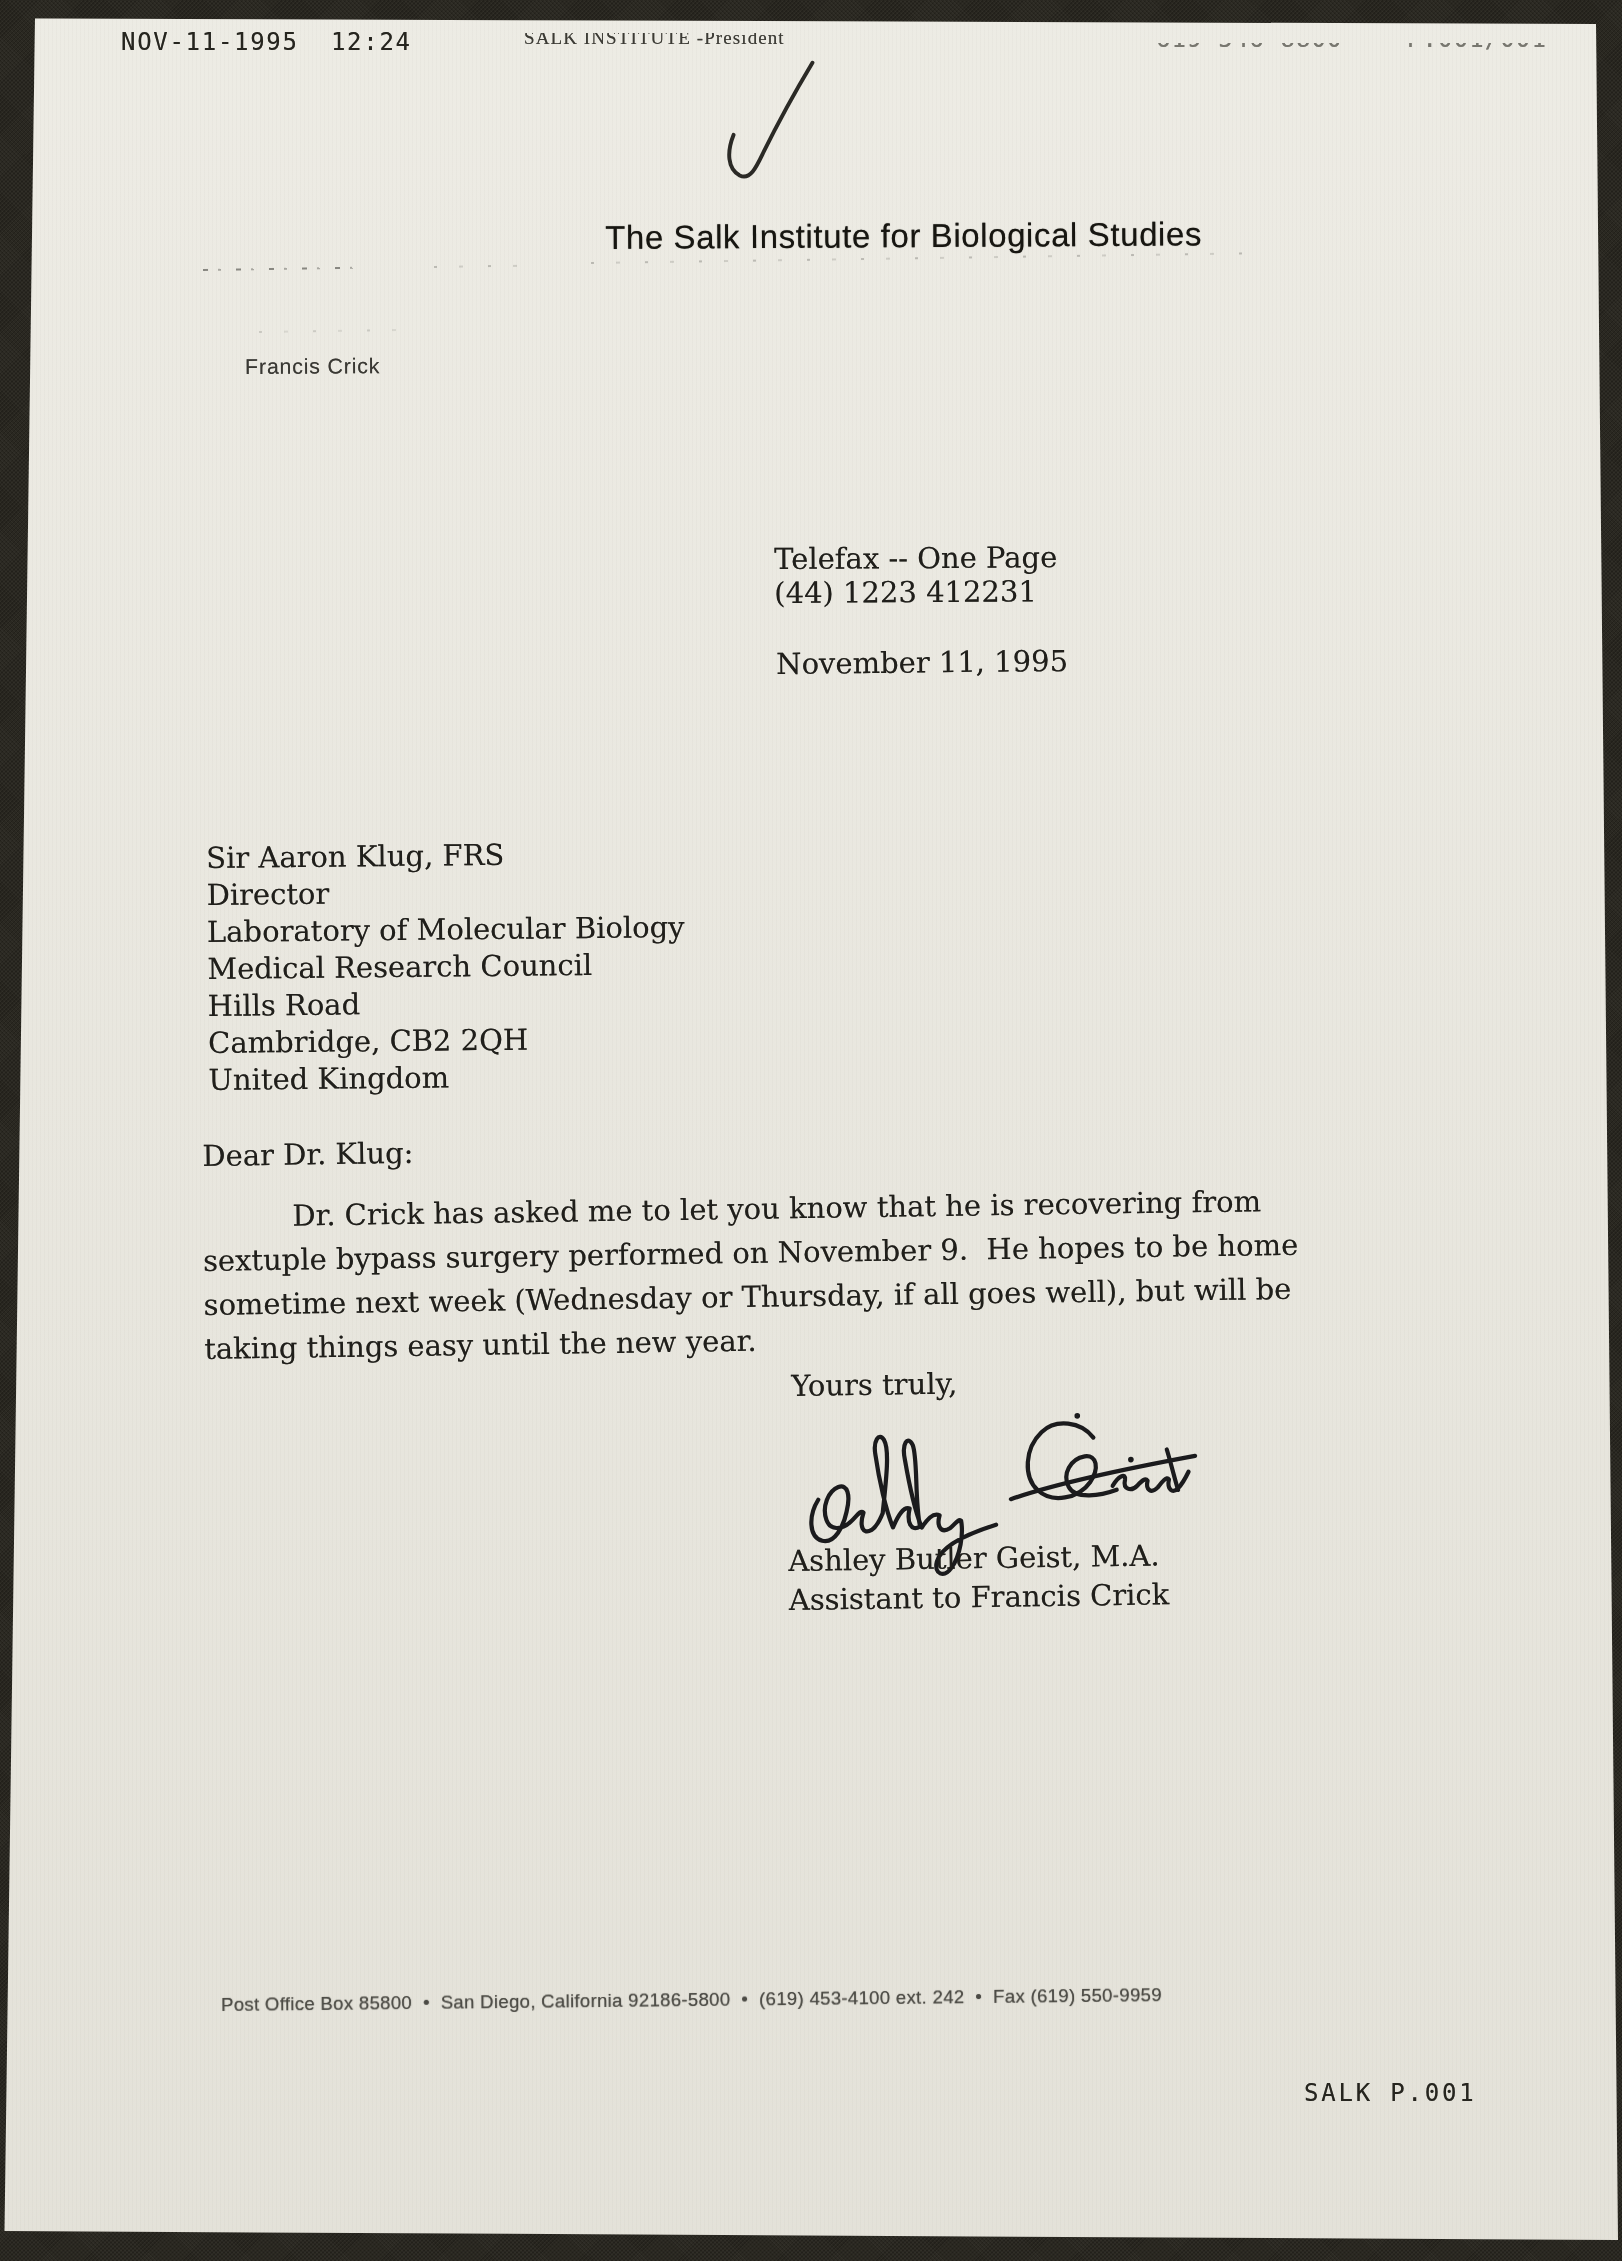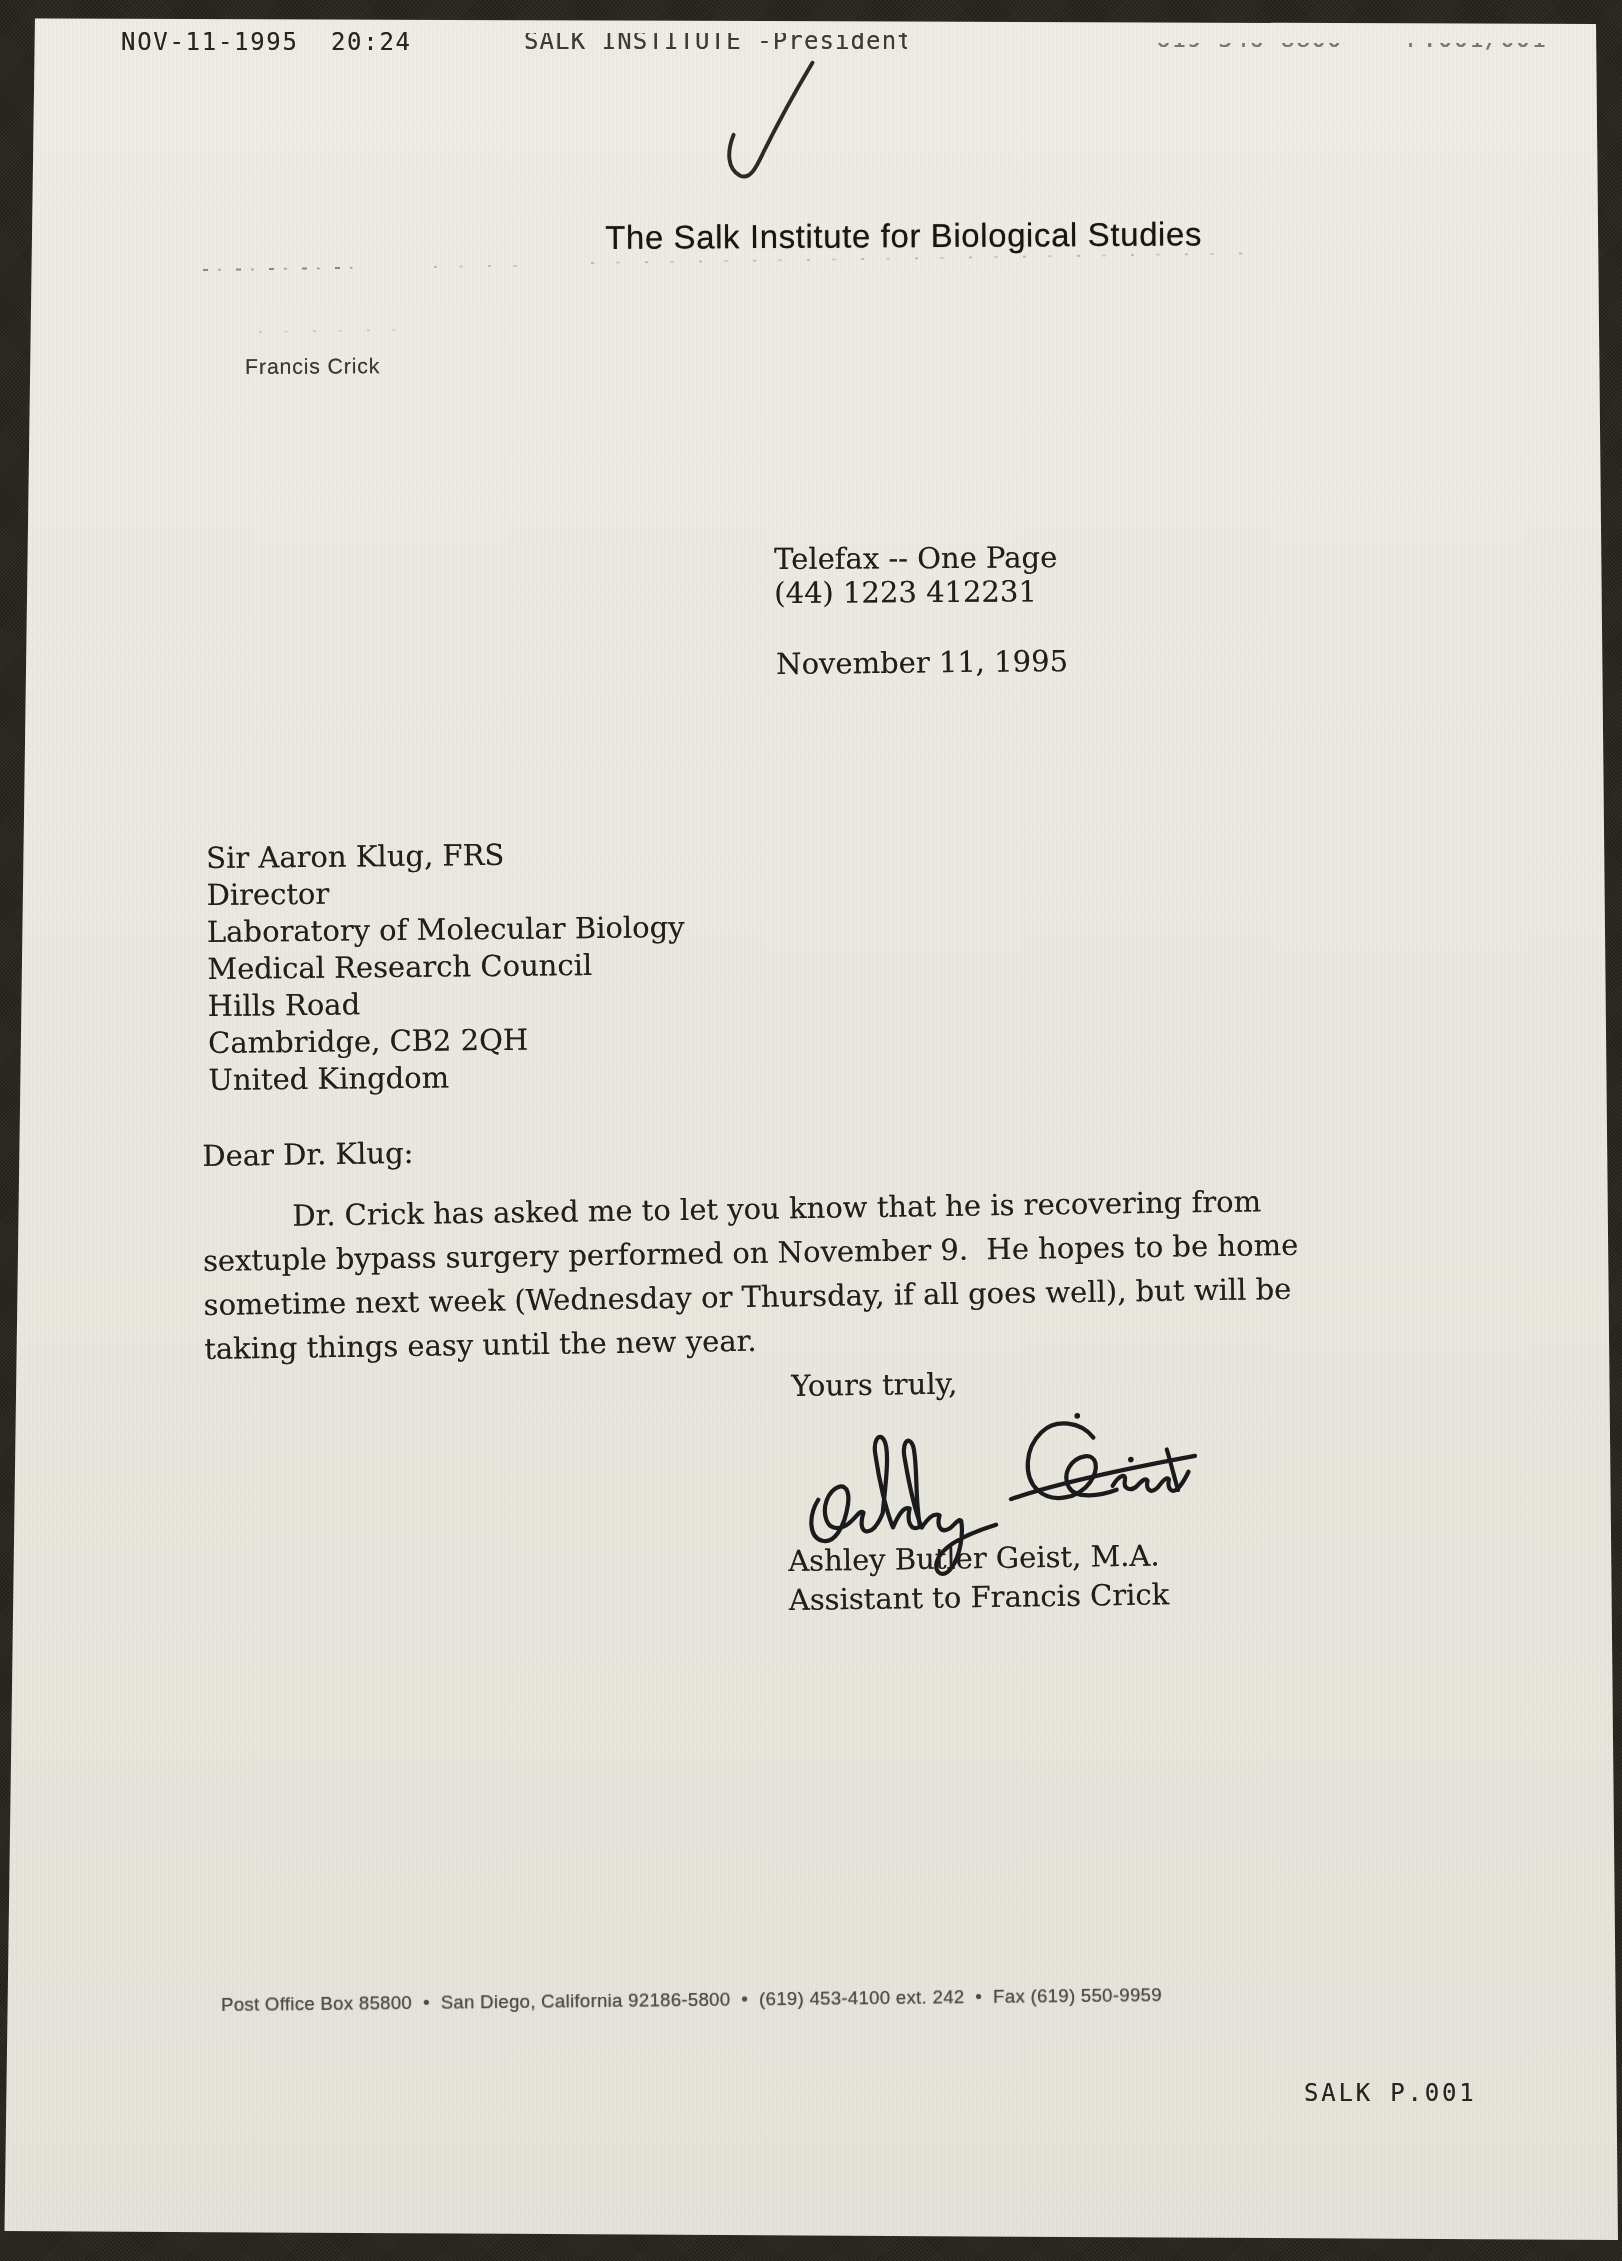--- a/index.html
+++ b/index.html
@@ -40,24 +40,24 @@
   .indent{padding-left:90px;}
   .sr{position:absolute;width:0.6px;height:0.6px;overflow:hidden;clip-path:inset(50%);font-size:0.6px;color:transparent;}
   svg{display:block;}
 </style>
 </head>
 <body>
 
 <div class="stage">
   <div class="paper">
 
-    <div class="abs mono hdr" style="left:121px;top:28px;">NOV-11-1995  20:24</div>
+    <div class="abs mono hdr" style="left:121px;top:28px;">NOV-11-1995  12:24</div>
 
     <div class="abs clipbox" style="left:524px;top:33px;width:383px;height:21.4px;">
-      <span class="mono hdr" style="display:block;margin-top:-5.6px;font-size:24px;letter-spacing:1.1px;color:#3c3b35;filter:blur(0.2px);">SALK INSTITUTE -President</span>
+      <span class="mono hdr" style="display:block;margin-top:-5.6px;font-size:19px;letter-spacing:1.1px;color:#3c3b35;filter:blur(0.2px);font-family:Liberation Serif, serif;">SALK INSTITUTE -President</span>
     </div>
 
     <div class="abs clipbox" style="left:1156px;top:43px;width:186px;height:9px;opacity:.8;">
       <span class="mono hdr" style="display:block;margin-top:-18px;font-size:24px;letter-spacing:1.1px;color:#5c5b53;filter:blur(0.3px);">619 546 8800</span>
     </div>
 
     <div class="abs clipbox" style="left:1407px;top:43px;width:163px;height:9px;opacity:.8;">
       <span class="mono hdr" style="display:block;margin-top:-18px;font-size:24px;letter-spacing:1.1px;color:#5c5b53;filter:blur(0.3px);">P.001/001</span>
     </div>
 

